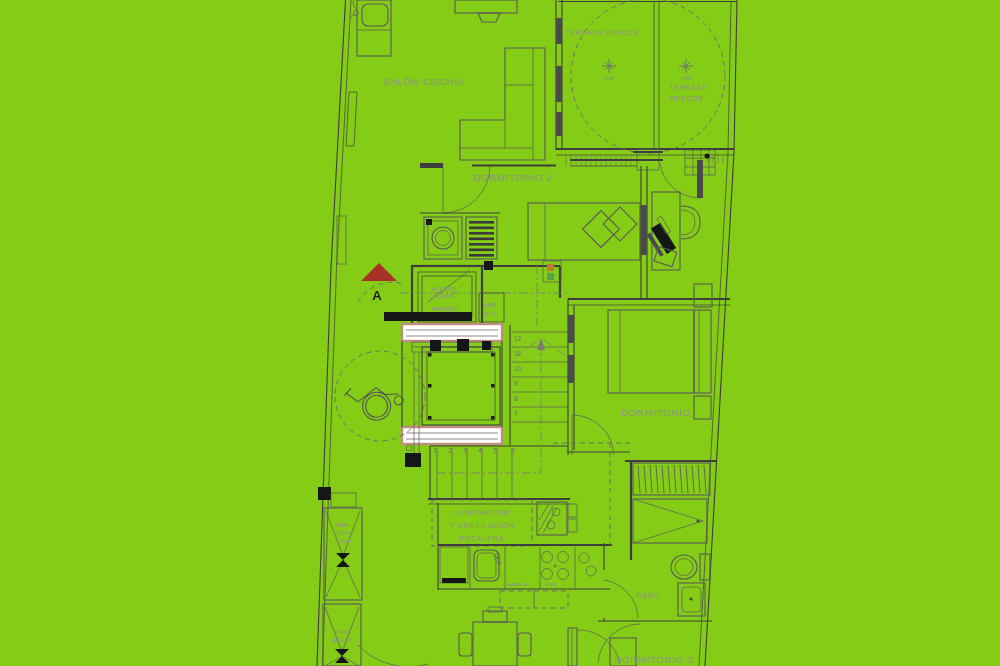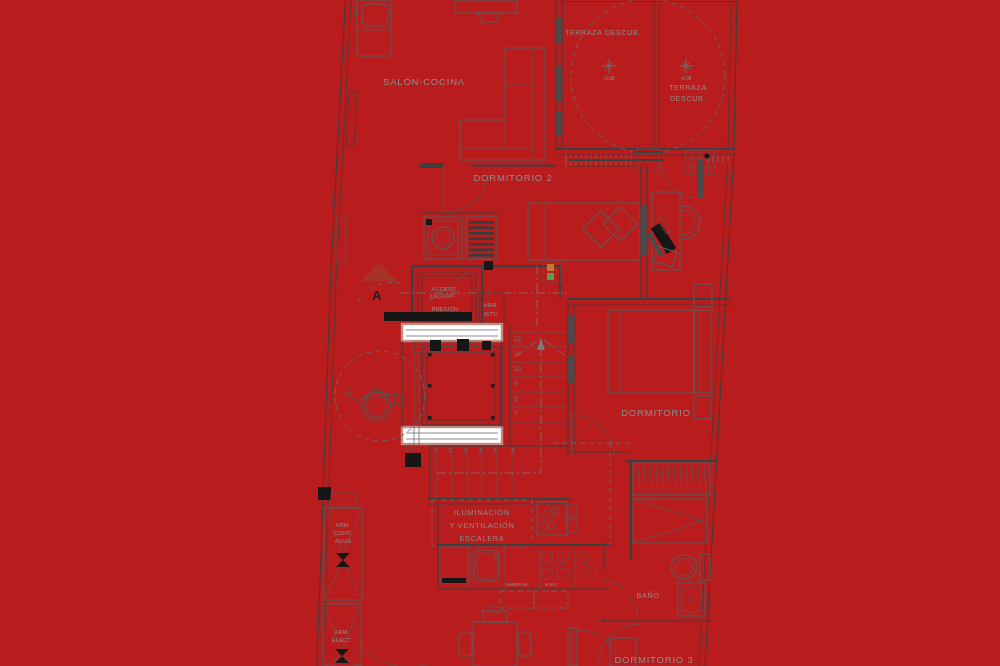--- a/index.html
+++ b/index.html
@@ -1,16 +1,16 @@
 <!DOCTYPE html>
 <html><head>
 <meta charset="utf-8">
 <style>
   html,body{margin:0;padding:0;background:#ffffff;}
-  .canvas{position:relative;width:1000px;height:666px;background:#b91c1c;overflow:hidden;
+  .canvas{position:relative;width:1000px;height:666px;background:#84cc16;overflow:hidden;
           font-family:"Liberation Sans",sans-serif;}
   svg{position:absolute;left:0;top:0;}
   text{font-family:"Liberation Sans",sans-serif;}
   .lbl{fill:#8e8e8e;}
   .lbl-room{font-size:9.5px;letter-spacing:0.8px;}
   .lbl-terr{font-size:7.2px;letter-spacing:0.6px;}
   .lbl-med{font-size:7.4px;letter-spacing:0.7px;}
   .lbl-sm{font-size:5.6px;letter-spacing:0.2px;}
   .lbl-xs{font-size:4.6px;letter-spacing:0.1px;}
   .lbl-tiny{font-size:3.4px;}

